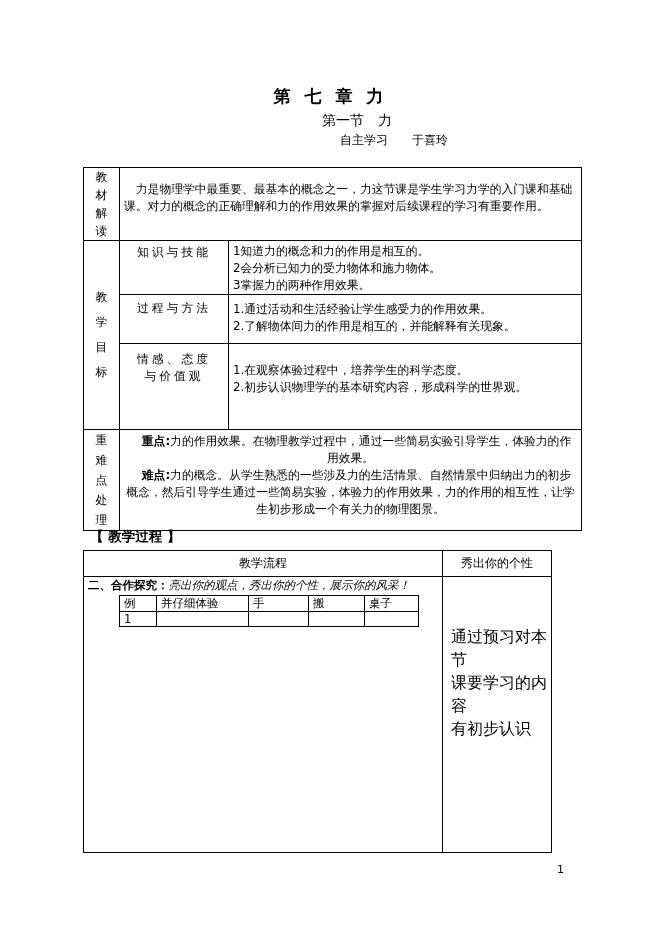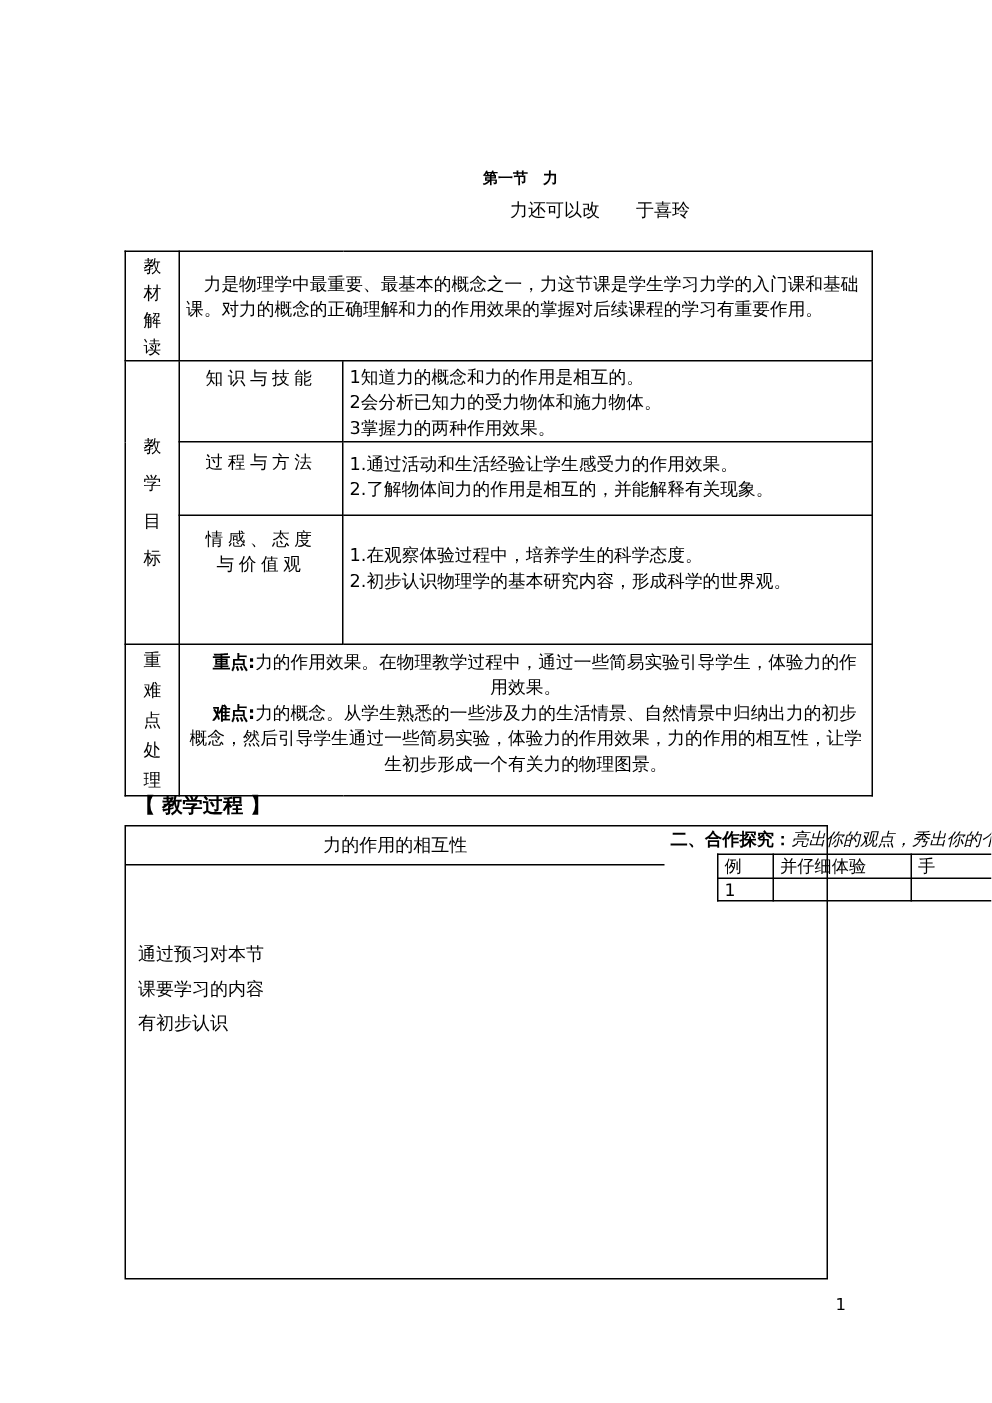--- a/index.html
+++ b/index.html
@@ -3,21 +3,21 @@
 <meta charset="utf-8">
 <style>
   html,body{margin:0;padding:0;background:#fff;}
   #page{position:relative;width:661px;height:935px;background:#ffffff;overflow:hidden;
         font-family:"DejaVu Sans",sans-serif;color:#000;}
   .pre{white-space:pre-line;}
 
   
   .doc-title{position:absolute;left:0;right:0;top:85px;text-align:center;
              font-size:17px;font-weight:bold;letter-spacing:4px;}
-  .doc-subtitle{position:absolute;left:322px;top:112px;font-size:10px;font-weight:bold;}
+  .doc-subtitle{position:absolute;left:322px;top:112px;font-size:14px;font-weight:normal;}
   .doc-author{position:absolute;left:340px;top:132px;font-size:12px;}
 
   
   table.t1{position:absolute;left:83px;top:167px;border-collapse:collapse;
            table-layout:fixed;width:498px;}
   table.t1 td{border:1px solid #000;vertical-align:top;font-size:11.8px;
               line-height:17px;padding:2px 0 0 4px;}
   .vlabel{vertical-align:middle !important;text-align:center;white-space:pre-line;
           padding:0 !important;font-size:12.5px;}
   .lh18{line-height:18px !important;}
@@ -34,41 +34,42 @@
   .section-heading{position:absolute;left:90px;top:528px;font-size:13.5px;font-weight:bold;}
 
   
   .t2{position:absolute;left:83px;top:550px;width:467px;height:301px;
       border:1px solid #000;display:grid;grid-template-columns:359px 1fr;
       grid-template-rows:26px 1fr;}
   .t2 .hc{display:flex;align-items:center;justify-content:center;
           border-bottom:1px solid #000;font-size:12px;}
   .t2 .rb{border-right:1px solid #000;}
   .t2 .bc1{padding:1px 4px 0 4px;font-size:11.5px;line-height:15px;}
-  .t2 .bc2{padding:48px 4px 0 8px;font-size:12px;line-height:23px;white-space:pre-line;}
+  .t2 .bc2{padding:48px 4px 0 8px;font-size:16px;line-height:23px;white-space:pre-line;}
   .t2 .bold-seg{font-weight:bold;}
   .t2 .italic-seg{font-style:italic;}
   .eval-line{margin-top:11px;padding-left:113px;}
 
   table.inner{border-collapse:collapse;table-layout:fixed;width:299px;
               margin:2px 0 0 31px;}
   table.inner td{border:1px solid #000;font-size:11.5px;line-height:13px;
                  padding:1px 0 0 4px;vertical-align:top;}
   table.inner tr.r1 td{height:14px;}
   table.inner tr.r2 td{height:12px;}
 
   .page-number{position:absolute;left:557px;top:863px;font-size:11px;}
 </style>
 </head>
 <body>
 
 <div id="page">
 
+  <div class="doc-title">第 七 章 力</div>
   <div class="doc-subtitle">第一节　力</div>
-  <div class="doc-author">力还可以改　　于喜玲</div>
+  <div class="doc-author">自主学习　　于喜玲</div>
 
   <table class="t1">
     <colgroup>
         <col style="width:36px">
         <col style="width:109px">
         <col style="width:353px">
       </colgroup>
     <tbody>
         <tr style="height:68px">
       <td class="vlabel lh18">教
@@ -109,21 +110,22 @@
         <div class="para"><b>重点:</b><span>力的作用效果。在物理教学过程中，通过一些简易实验引导学生，体验力的作用效果。</span></div>
         <div class="para"><b>难点:</b><span>力的概念。从学生熟悉的一些涉及力的生活情景、自然情景中归纳出力的初步概念，然后引导学生通过一些简易实验，体验力的作用效果，力的作用的相互性，让学生初步形成一个有关力的物理图景。</span></div>
       </td>
     </tr>
   </tbody>
     </table>
 
   <div class="section-heading">【 教学过程 】</div>
 
   <div class="t2">
-    <div class="hc">力的作用的相互性</div>
+    <div class="hc rb">教学流程</div>
+    <div class="hc">秀出你的个性</div>
 
     <div class="bc1 rb">
       <div><span class="bold-seg">二、合作探究：</span><span class="italic-seg">亮出你的观点，秀出你的个性，展示你的风采！</span></div>
 
       <table class="inner">
         <colgroup>
             <col style="width:37px">
             <col style="width:92px">
             <col style="width:60px">
             <col style="width:56px">

